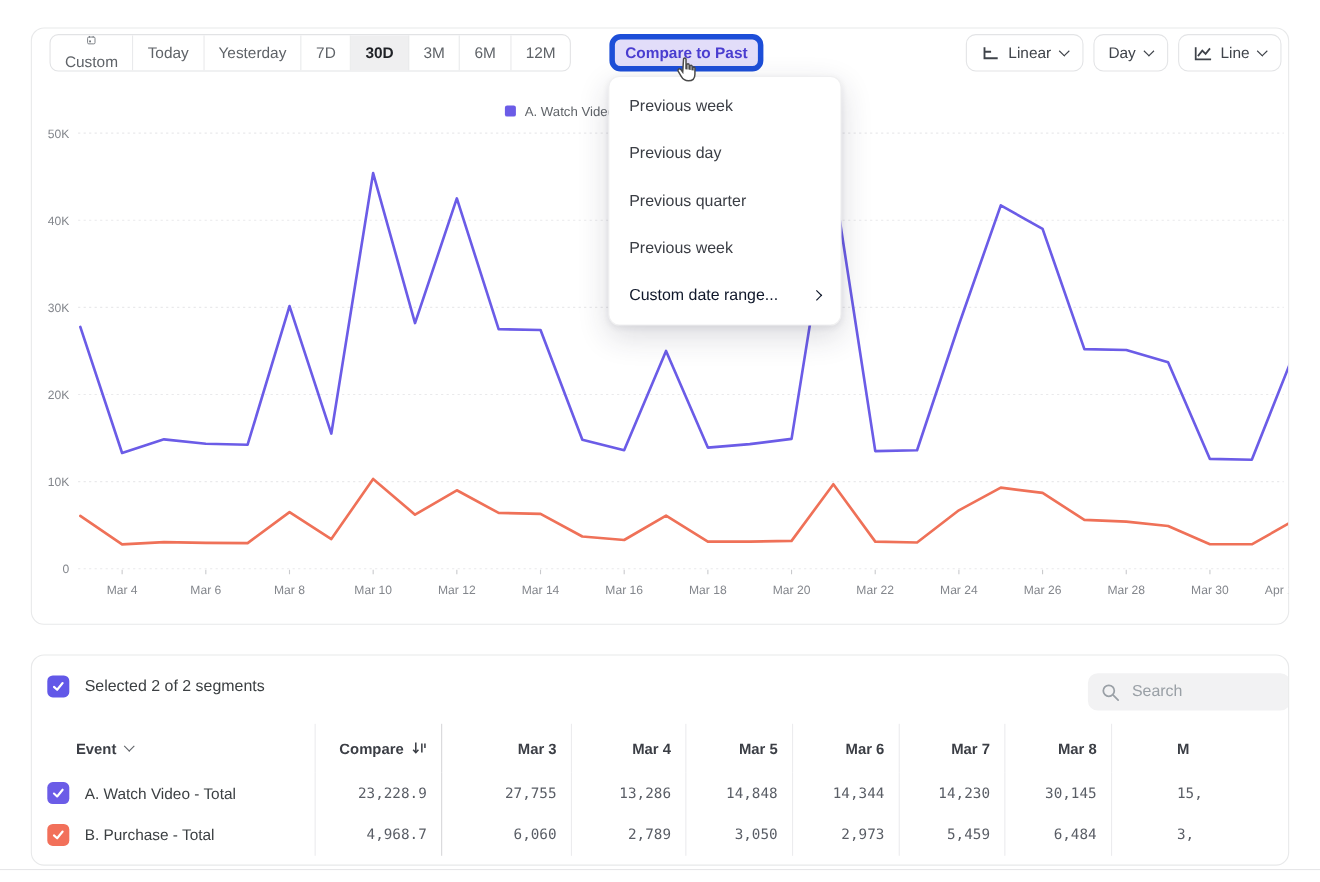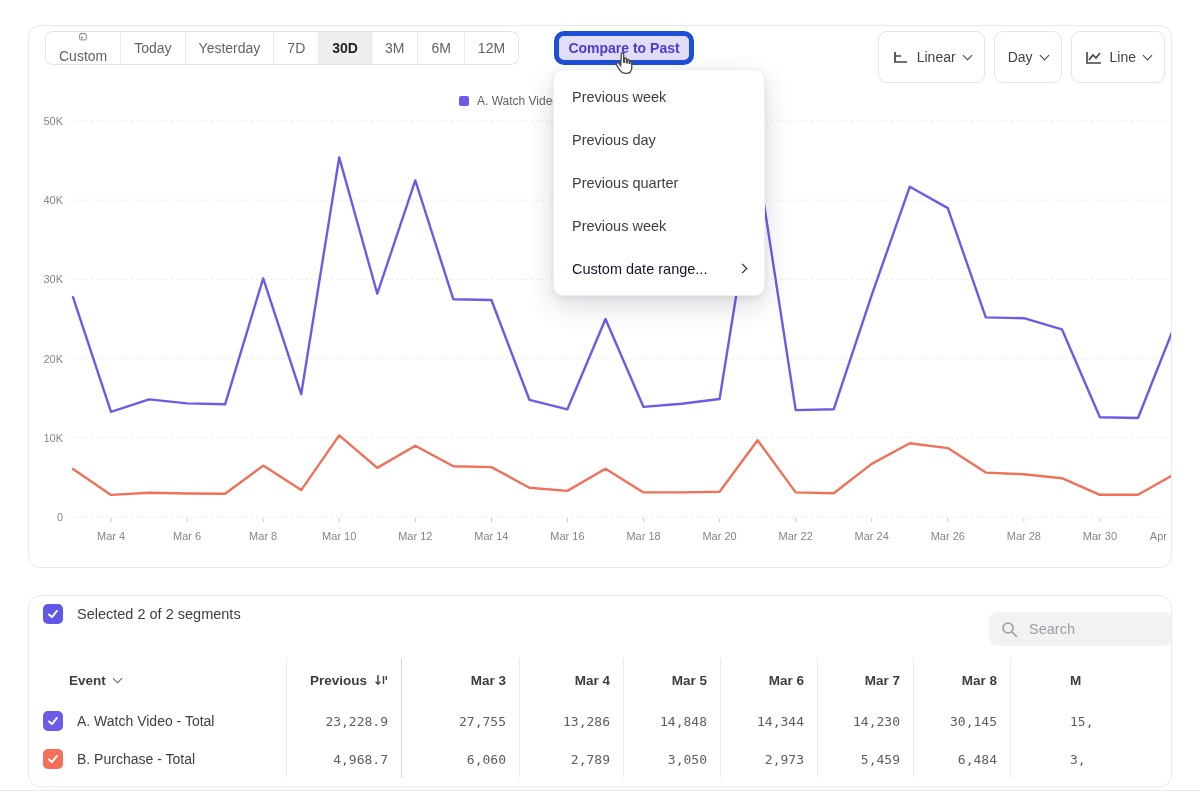--- a/index.html
+++ b/index.html
@@ -10,39 +10,39 @@
   #bottom-line{position:absolute;left:0;top:790px;width:1200px;height:1px;background:#e6e6e8;}
 
   
   .toolbar{position:absolute;top:5px;left:16px;right:16px;height:34px;}
   .daterange{position:absolute;left:0;top:0;height:34px;display:flex;border:1px solid #e2e3e5;border-radius:8px;overflow:hidden;box-sizing:border-box;}
   .seg{display:flex;align-items:center;justify-content:center;gap:7px;padding:0 13px;font-size:14px;color:#5f6368;border-right:1px solid #e9eaec;cursor:pointer;white-space:nowrap;flex-direction:column;}
   .seg:last-child{border-right:none;}
   .seg.selected{background:#efeff0;color:#1f2126;font-weight:bold;}
   .compare-btn{position:absolute;left:509px;top:0;width:140px;height:34px;background:#e2ddf9;border:5px solid #1d4ed8;border-radius:10px;color:#4a3dd0;font-size:14px;font-weight:bold;display:flex;align-items:center;justify-content:center;cursor:pointer;box-sizing:border-box;}
   .right-controls{position:absolute;right:-10px;top:0;display:flex;gap:9px;}
-  .ctl-btn{height:52px;display:flex;align-items:center;justify-content:center;gap:8px;padding:0 13px;border:1px solid #e3e4e6;border-radius:9px;font-size:14px;color:#3f434a;font-weight:500;background:#fff;cursor:pointer;box-sizing:border-box;}
+  .ctl-btn{height:34px;display:flex;align-items:center;justify-content:center;gap:8px;padding:0 13px;border:1px solid #e3e4e6;border-radius:9px;font-size:14px;color:#3f434a;font-weight:500;background:#fff;cursor:pointer;box-sizing:border-box;}
   .chev{display:inline-block;width:6px;height:6px;border-right:1.6px solid currentColor;border-bottom:1.6px solid currentColor;transform:rotate(45deg);margin-top:-3px;}
   .chev.right{transform:rotate(-45deg);margin-top:0;}
 
   
   .legend{position:absolute;left:430px;top:68px;display:flex;align-items:center;gap:8px;font-size:12px;color:#606469;}
   .legend-swatch{width:10px;height:10px;border-radius:2px;background:#6b5ce7;}
 
   
   #compare-menu{position:absolute;left:553px;top:69px;width:210px;background:#fff;border:1px solid #f0f0f1;border-radius:10px;box-shadow:0 10px 28px rgba(40,40,60,.16),0 2px 6px rgba(40,40,60,.08);padding:5px 0;z-index:20;}
   .menu-item{height:43px;display:flex;align-items:center;padding:0 18px;font-size:14.5px;color:#3b3e45;cursor:pointer;}
   .menu-item.accent{color:#0f172a;}
   .menu-item .chev{margin-left:auto;}
 
   
   #cursor{position:absolute;left:613px;top:50px;z-index:30;pointer-events:none;}
 
   
-  .seg-select{position:absolute;left:14px;top:8px;display:flex;align-items:center;gap:14px;font-size:14.5px;color:#3c4043;}
+  .seg-select{position:absolute;left:14px;top:18px;display:flex;align-items:center;gap:14px;font-size:14.5px;color:#3c4043;}
   .checkbox{width:20px;height:20px;border-radius:5px;display:flex;align-items:center;justify-content:center;cursor:pointer;flex:0 0 auto;}
   .searchbox{position:absolute;left:960px;top:16px;width:184px;height:34px;background:#f2f2f3;border-radius:9px;display:flex;align-items:center;padding:0 12px;gap:9px;box-sizing:border-box;}
   .searchbox input{border:none;background:transparent;outline:none;font-size:14.5px;color:#3c4043;width:120px;font-family:"Liberation Sans",sans-serif;}
   .searchbox input::placeholder{color:#9aa0a6;}
   #grid{position:absolute;left:0;top:62px;width:1144px;display:grid;grid-template-columns:257px 115px 118px 104px 97px 97px 96px 97px 163px;grid-auto-rows:auto;}
   .tcell{display:flex;align-items:center;box-sizing:border-box;font-size:13.5px;}
   .tcell.hdr{height:44px;color:#3b3e45;font-weight:bold;}
   .tcell.row{height:38px;}
   .tcell.num{justify-content:flex-end;padding-right:13px;font-family:"DejaVu Sans Mono",monospace;font-size:13px;color:#5a5e66;}
   .tcell.hdr.num{font-family:"Liberation Sans",sans-serif;font-size:13.5px;color:#3b3e45;font-weight:bold;}
@@ -198,21 +198,21 @@
         <line x1="11" y1="11" x2="15.5" y2="15.5" stroke="#9aa0a6" stroke-width="1.6" stroke-linecap="round"></line>
       </svg>
     <input type="text" placeholder="Search" style="">
   </div>
   <div id="grid">
       <div class="tcell hdr first">
         <span>Event</span>
         <span class="chev" style="color:#5f6368"></span>
       </div>
       <div class="tcell hdr num bL">
-        <span>Previous</span>
+        <span>Compare</span>
         <svg class="sorticon" width="14" height="14" viewBox="0 0 14 14">
           <path d="M4 2 V11" stroke="#3b3e45" stroke-width="1.4" fill="none"></path>
           <path d="M1.6 8.6 L4 11.2 L6.4 8.6" stroke="#3b3e45" stroke-width="1.4" fill="none"></path>
           <line x1="9.5" y1="3" x2="9.5" y2="11" stroke="#3b3e45" stroke-width="1.4"></line>
           <line x1="12.3" y1="3" x2="12.3" y2="7" stroke="#3b3e45" stroke-width="1.4"></line>
         </svg>
       </div>
       <div class="tcell hdr num bLs">
         <span>Mar 3</span>
       </div>

